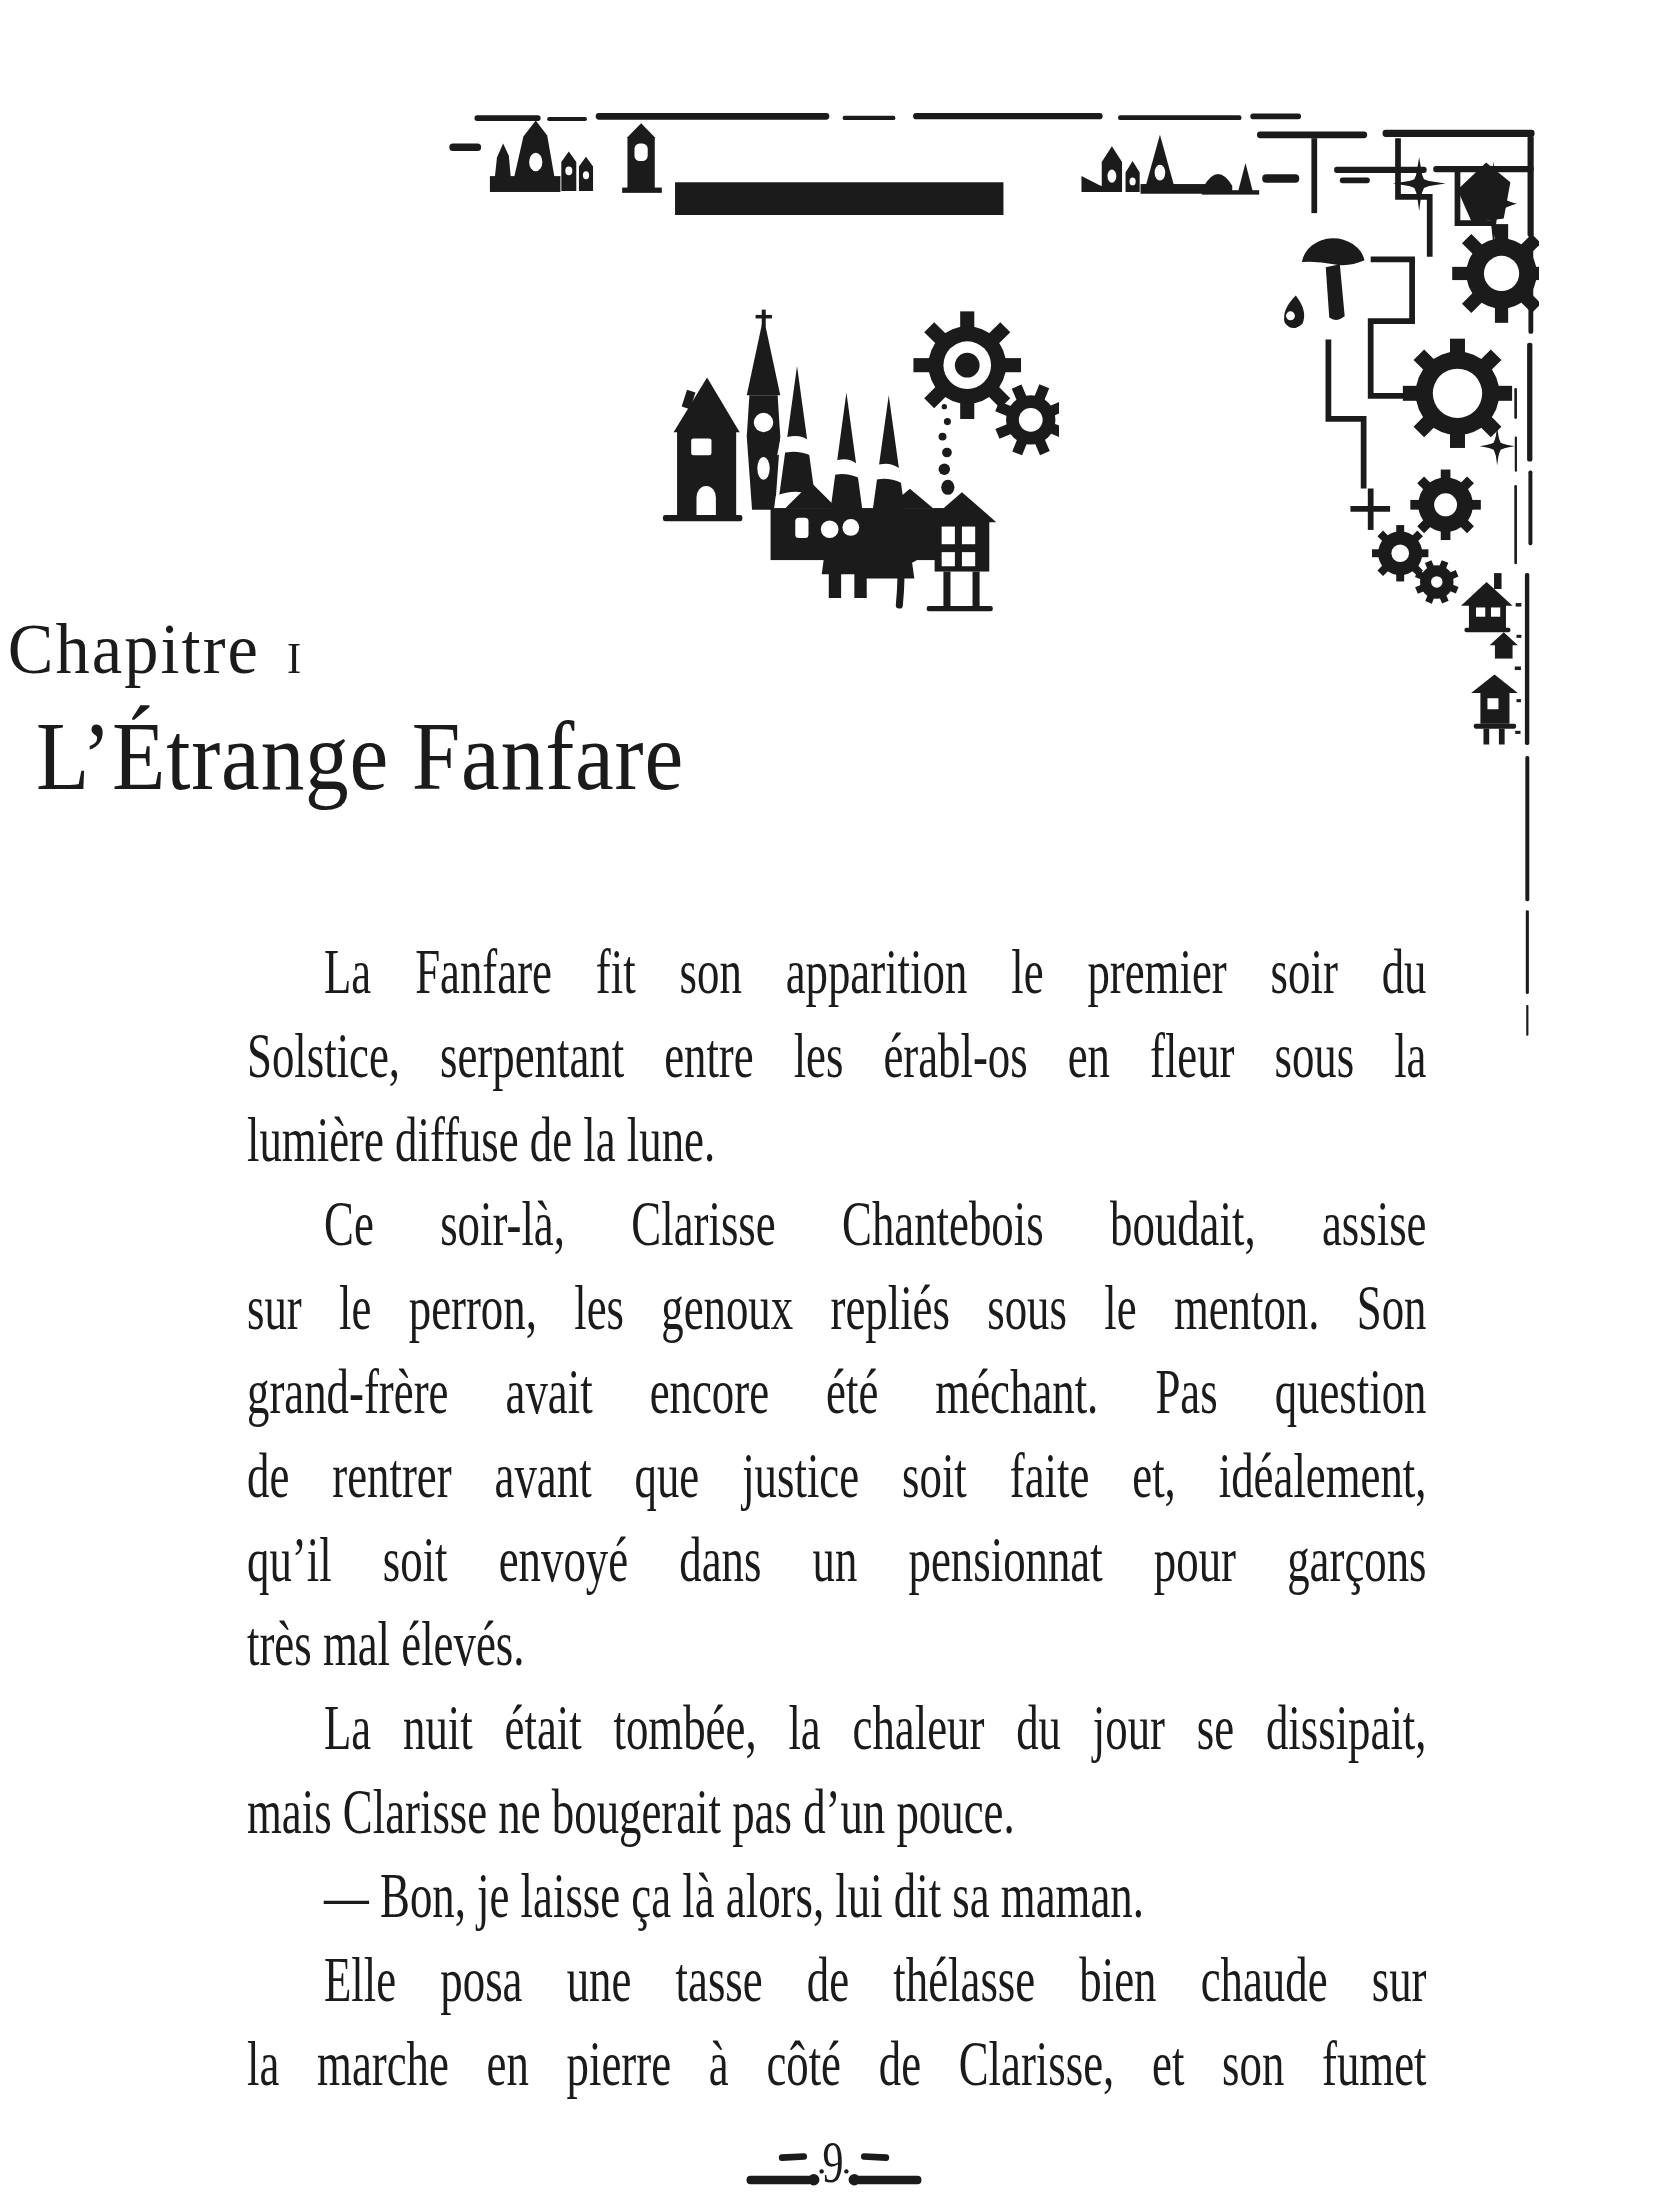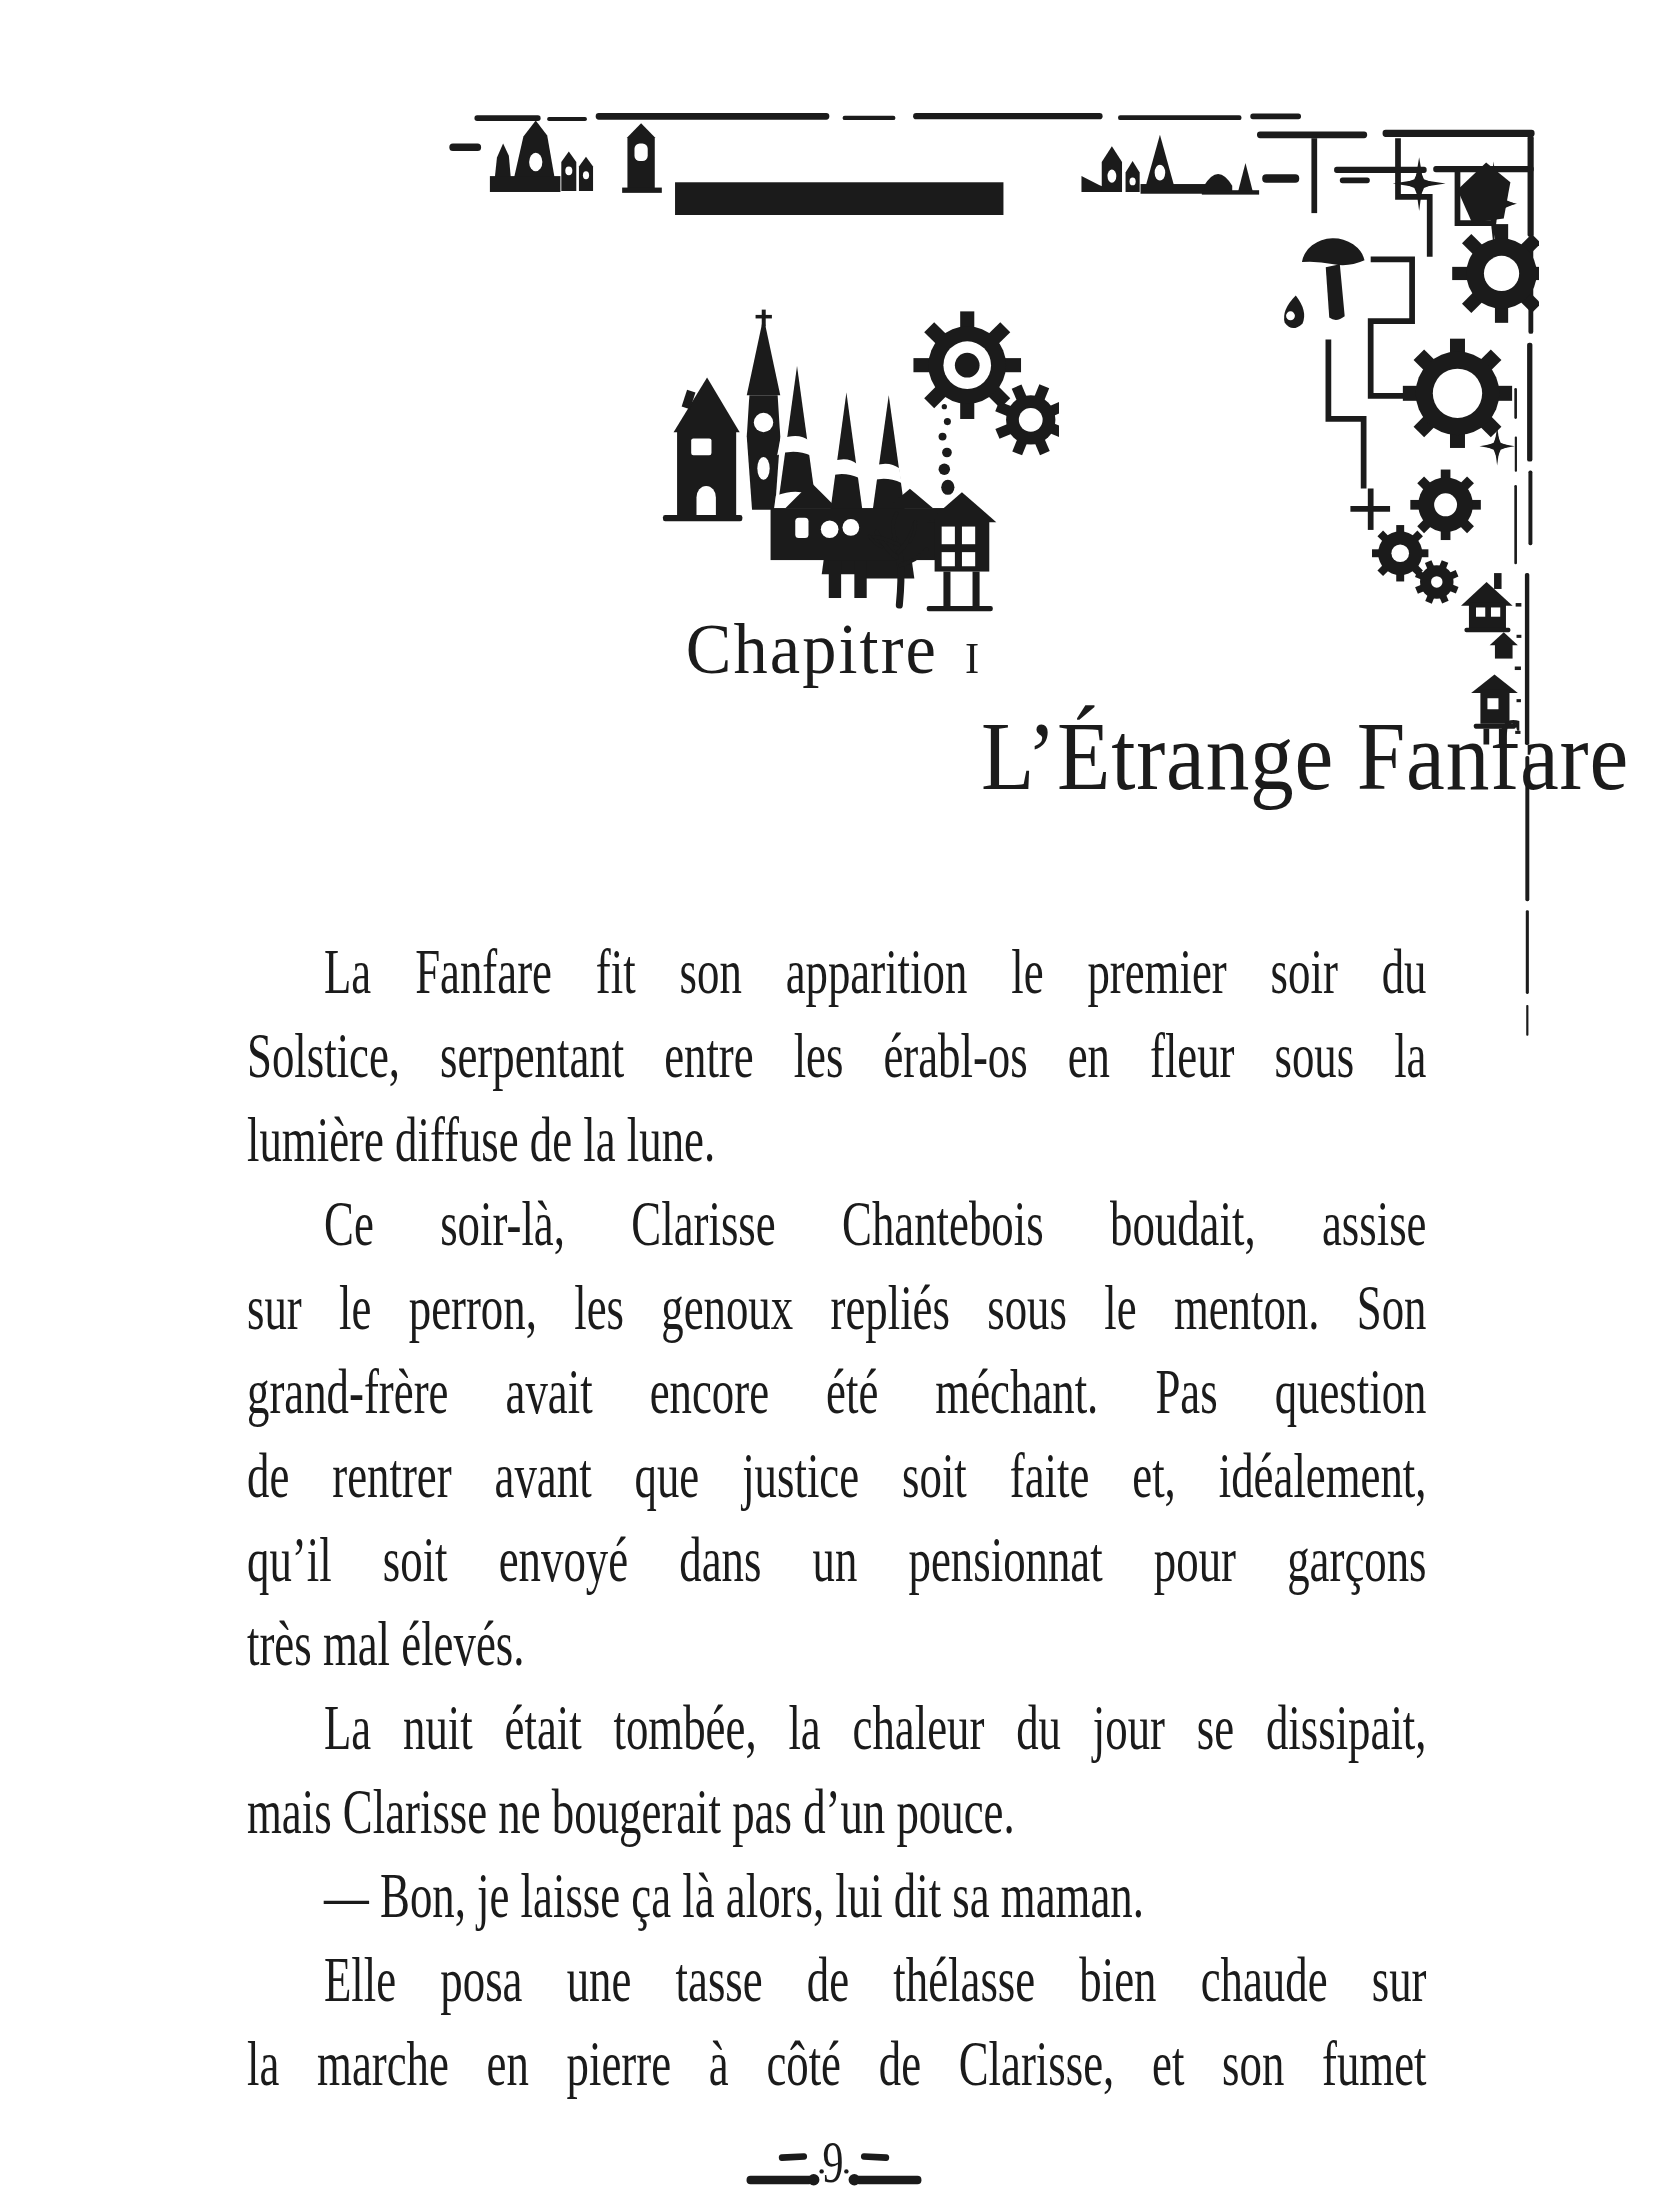--- a/index.html
+++ b/index.html
@@ -11,29 +11,29 @@
     font-family:"Liberation Serif","DejaVu Serif",serif;
     color:#1b1b1b;
   }
   svg{display:block;color:#1b1b1b;}
   .orn{position:absolute;}
 
   
   #chapter-line{
     position:absolute;left:0;right:0;top:613px;
     height:72px;line-height:72px;
-    text-align:center;font-size:72px;
+    text-align:left;font-size:72px;
   }
   #chapter-line .inner{display:inline-block;transform:scaleX(0.95);transform-origin:50% 50%;letter-spacing:2.2px;}
   #chapter-line .numeral{font-size:0.62em;letter-spacing:0;}
 
   #chapter-title{
     position:absolute;left:0;right:0;top:706px;
     height:101px;line-height:101px;
-    text-align:right;font-size:97px;
+    text-align:left;font-size:97px;
   }
   #chapter-title .inner{display:inline-block;transform:scaleX(0.90);transform-origin:50% 50%;letter-spacing:0.9px;}
 
   
   #body-text{
     position:absolute;left:247px;top:930px;
     width:1180px;height:1191px;
   }
   #body-inner{
     width:1685px;

